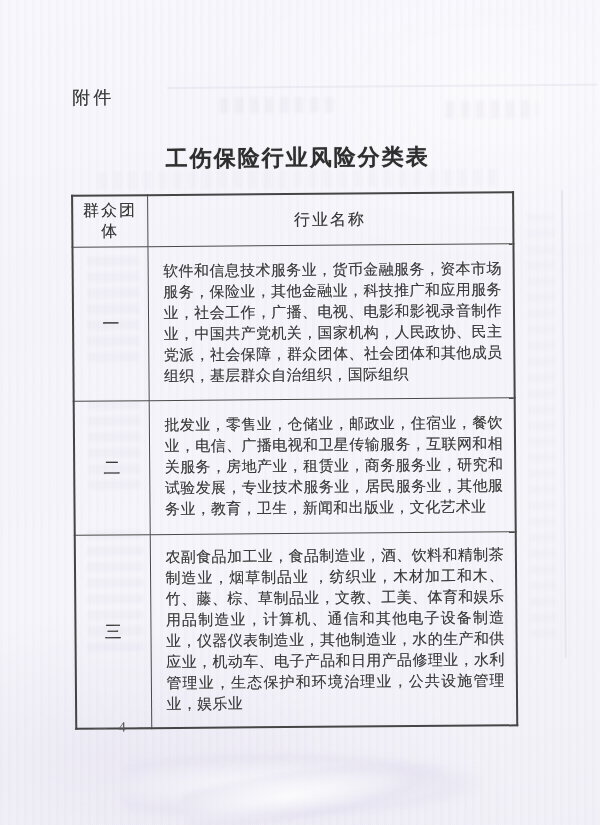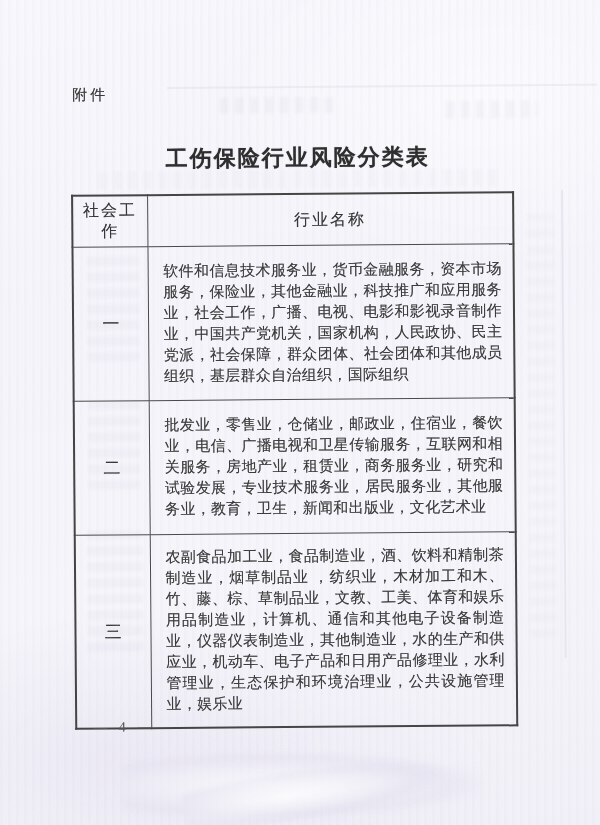--- a/index.html
+++ b/index.html
@@ -20,21 +20,21 @@
     background: repeating-linear-gradient(90deg, rgba(125,115,165,0.025) 0 3px, transparent 3px 8px);
     pointer-events: none;
   }
   .tilt {
     position: absolute; inset: 0;
     transform: rotate(-0.45deg);
     transform-origin: 300px 440px;
   }
   .attach {
     position: absolute; left: 75px; top: 84px;
-    font-size: 15px; color: #3a3a3a; letter-spacing: 3px;
+    font-size: 18px; color: #3a3a3a; letter-spacing: 3px;
     text-shadow: 0 0 0.6px rgba(58,58,58,0.55);
   }
   .title {
     position: absolute; left: 0; top: 143px; width: 600px;
     text-align: center;
     font-size: 22px; font-weight: 700; color: #2e2e2e;
     letter-spacing: 2px;
     text-shadow: 0 0 0.7px rgba(40,40,40,0.6);
   }
   table.risk {
@@ -140,21 +140,21 @@
 
   <div class="title">工伤保险行业风险分类表</div>
 
   <table class="risk">
     <colgroup>
       <col class="c-cat">
       <col class="c-name">
     </colgroup>
     <thead>
       <tr>
-        <th>社会工作</th>
+        <th>群众团体</th>
         <th>行业名称</th>
       </tr>
     </thead>
     <tbody>
       <tr class="r1">
         <td class="cat">一</td>
         <td class="ind">软件和信息技术服务业，货币金融服务，资本市场服务，保险业，其他金融业，科技推广和应用服务业，社会工作，广播、电视、电影和影视录音制作业，中国共产党机关，国家机构，人民政协、民主党派，社会保障，群众团体、社会团体和其他成员组织，基层群众自治组织，国际组织</td>
       </tr>
       <tr class="r2">
         <td class="cat">二</td>

